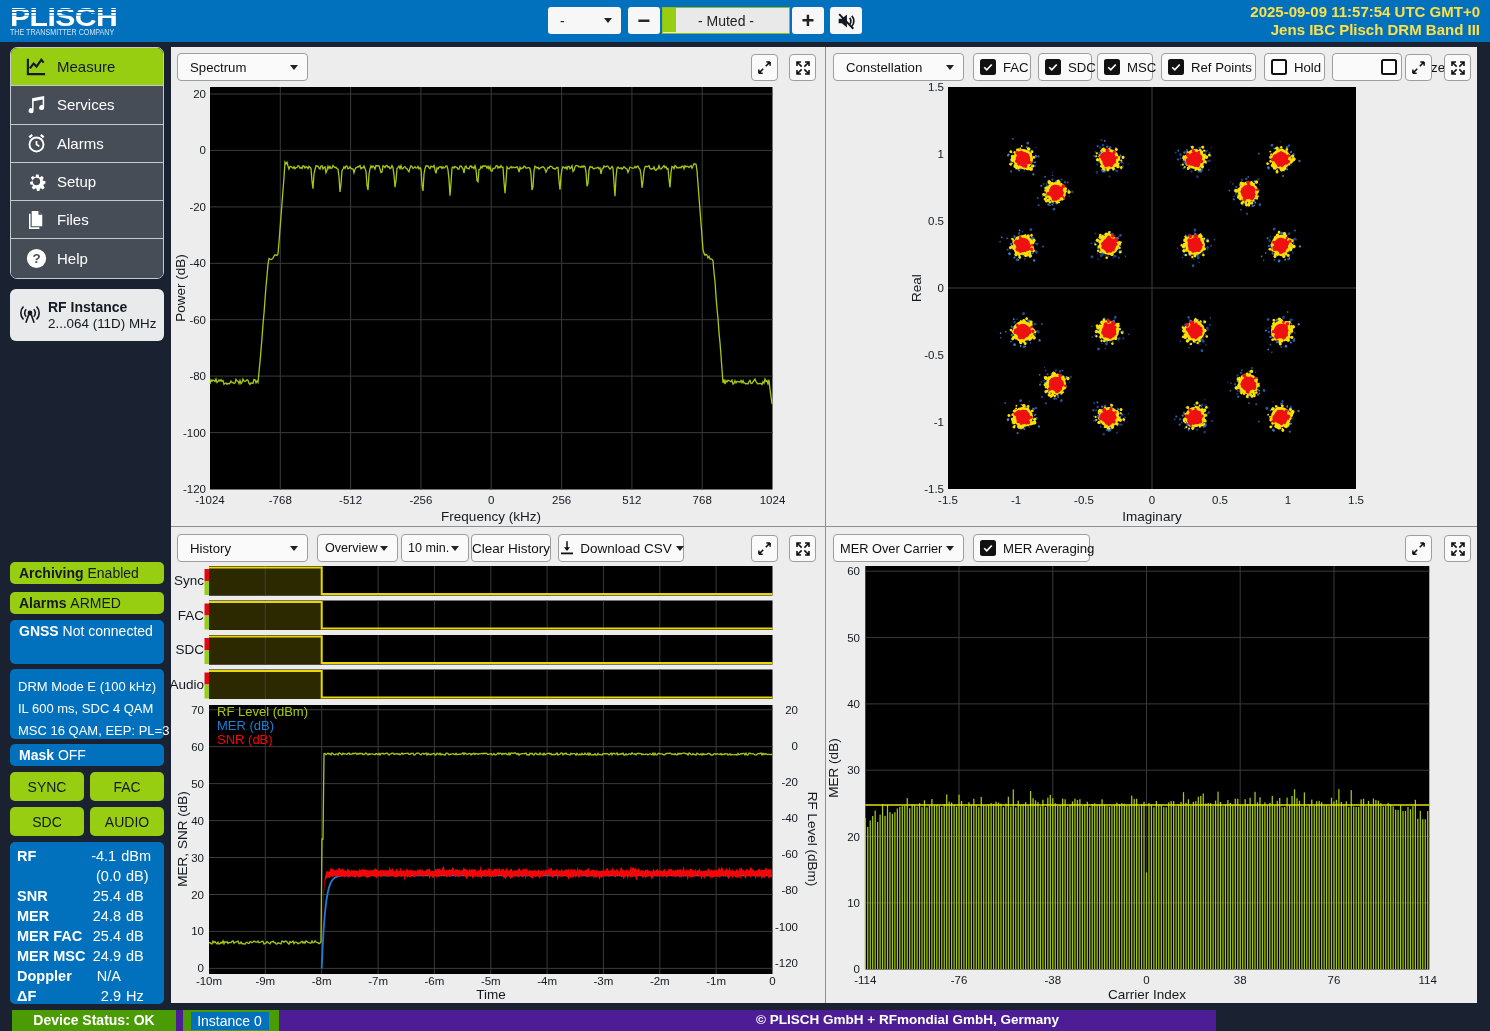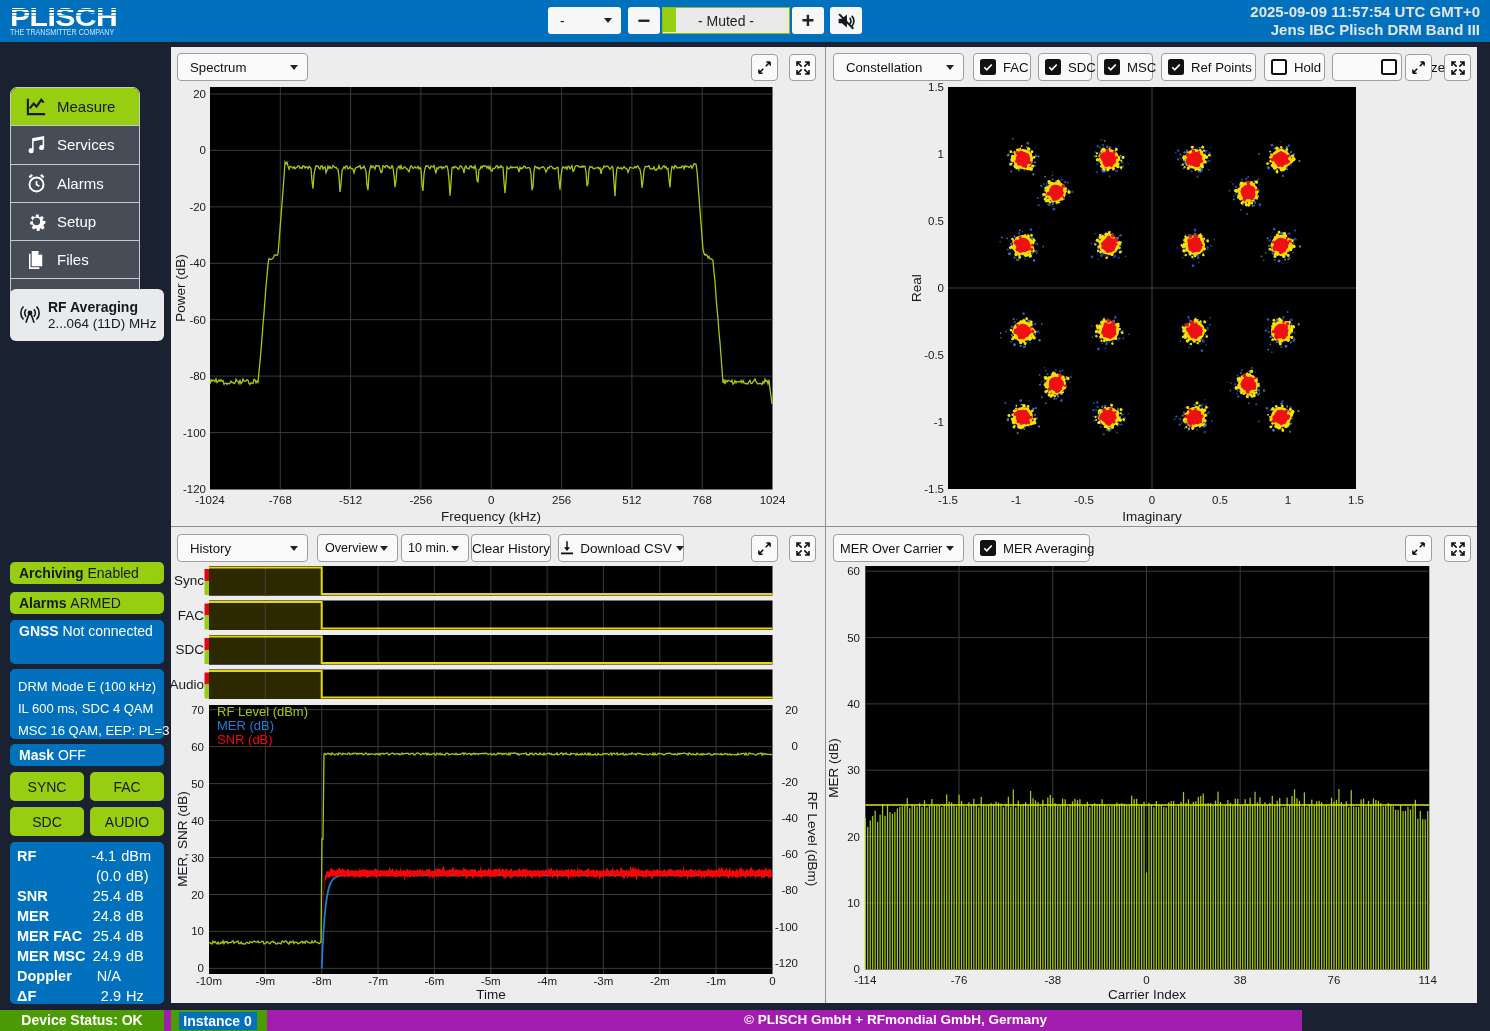--- a/index.html
+++ b/index.html
@@ -2,25 +2,25 @@
 <html><head><meta charset="utf-8"><style>
 * { margin:0; padding:0; box-sizing:border-box; }
 html,body { width:1490px; height:1031px; overflow:hidden; background:#1a2232; 
   font-family:"Liberation Sans",sans-serif; }
 .abs { position:absolute; }
 #topbar { position:absolute; left:0; top:0; width:1490px; height:42px; background:#0271bd; }
 #logo { position:absolute; left:10px; top:0; width:150px; height:40px; white-space:nowrap; }
 #logo .big { position:absolute; left:0; top:3.2px; font-size:26px; font-weight:bold; color:#fff; letter-spacing:-0.5px; transform:scaleX(1.16); transform-origin:left; line-height:28px; }
 #logo .sub { position:absolute; left:0; top:27.5px; font-size:8.2px; color:#d3e4f2; letter-spacing:0; transform:scaleX(0.87); transform-origin:left; }
 .stripe { position:absolute; background:#0271bd; left:0; width:112px; }
-#toptext { position:absolute; right:10px; top:3px; text-align:right; color:#e5e5e5; font-size:15px; font-weight:bold; line-height:18px; }
+#toptext { position:absolute; right:10px; top:3px; text-align:right; color:#fde047; font-size:15px; font-weight:bold; line-height:18px; }
 .tbtn { position:absolute; top:7px; height:27px; background:#f7f7f7; border-radius:3px; color:#222;
   display:flex; align-items:center; justify-content:center; font-size:14px; }
 #sidebar { position:absolute; left:0; top:42px; width:166px; height:968px; background:#1a2232; }
-#menu { position:absolute; left:10px; top:5px; width:130px; border:1px solid #c6c9cc; border-radius:7px; overflow:hidden;margin-top:40px; }
+#menu { position:absolute; left:10px; top:5px; width:154px; border:1px solid #c6c9cc; border-radius:7px; overflow:hidden; }
 .mitem { height:38.3px; background:#474d56; color:#fff; display:flex; align-items:center; font-size:15px; border-bottom:1px solid #c6c9cc; }
 .mitem:last-child { border-bottom:none; }
 .mitem svg { margin-left:14px; margin-right:9px; }
 .mitem.act { background:#98ce12; color:#14191f; }
 #rfbox { position:absolute; left:10px; top:247px; width:154px; height:52px; background:#e9eaeb; border-radius:6px;
   display:flex; align-items:center; }
 #rfbox .t1 { font-weight:bold; font-size:14px; color:#14191f; }
 #rfbox .t2 { font-size:13.4px; color:#14191f; margin-top:1px; }
 .badge { position:absolute; left:10px; width:154px; border-radius:5px; color:#14191f; font-size:14px;
   display:flex; align-items:center; padding-left:9px; }
@@ -42,21 +42,21 @@
 .caret { flex:0 0 auto; width:0; height:0; border-left:4.5px solid transparent; border-right:4.5px solid transparent;
   border-top:5.5px solid #222; margin-right:9px; }
 .pbtn { height:28px; background:#fafafa; border:1px solid #9e9e9e; border-radius:4px; color:#111;
   font-size:13.5px; display:flex; align-items:center; justify-content:center; white-space:nowrap; }
 .cbtn { justify-content:flex-start; padding-left:6px; font-size:13.2px; }
 .cbx { flex:0 0 auto; width:16px; height:16px; border:2px solid #111; border-radius:2.5px; background:#fff; margin-right:7px;
   display:flex; align-items:center; justify-content:center; }
 .cbx.chk { background:#111; border-color:#111; }
 .ibtn { width:27px; height:27px; background:#fafafa; border:1px solid #9e9e9e; border-radius:4px;
   display:flex; align-items:center; justify-content:center; }
-#statusbar { position:absolute; left:0; top:1010px; width:1302px; height:21px; background:#a21caf; color:#fff; }
+#statusbar { position:absolute; left:12px; top:1010px; width:1204px; height:21px; background:#4c1d95; color:#fff; }
 svg text { font-family:"Liberation Sans",sans-serif; }
 svg { overflow:visible; }
 </style></head><body>
 
 <div id="topbar">
   <div id="logo">
     <div class="big">PLISCH</div>
     <div class="stripe" style="top:8.8px;height:1.7px"></div>
     <div class="stripe" style="top:11.9px;height:1.6px"></div>
     <div class="stripe" style="top:14.8px;height:1.2px;opacity:0.55"></div>
@@ -127,21 +127,21 @@
       </div>
     </div>
   <div id="rfbox">
     <div style="margin:0 5px 0 7px"><svg width="26" height="26" viewBox="0 0 24 24" fill="none" stroke="#14191f">
           <circle cx="12" cy="12" r="2.2" fill="#14191f" stroke="none"></circle>
           <path d="M8.5 15.5a5 5 0 0 1 0-7M15.5 8.5a5 5 0 0 1 0 7" stroke-width="1.5"></path>
           <path d="M6 18a8.5 8.5 0 0 1 0-12M18 6a8.5 8.5 0 0 1 0 12" stroke-width="1.5"></path>
           <path d="M10.8 13.6L8.2 21M13.2 13.6l2.6 7.4" stroke-width="1.5"></path>
         </svg></div>
     <div>
-        <div class="t1">RF Averaging</div>
+        <div class="t1">RF Instance</div>
         <div class="t2">2...064 (11D) MHz</div>
       </div>
   </div>
   <div class="badge greenbox" style="top:520px;height:22px;"><b>Archiving</b>&nbsp;Enabled</div>
   <div class="badge greenbox" style="top:550px;height:22px;"><b>Alarms</b>&nbsp;ARMED</div>
   <div class="badge bluebox" style="top:578px;height:44px;align-items:flex-start;padding-top:3px;"><b>GNSS</b>&nbsp;Not connected</div>
   <div class="badge bluebox" style="top:627px;height:70px;display:block;padding-top:7px;line-height:22px;font-size:13px;white-space:nowrap;padding-left:8px;">DRM Mode E (100 kHz)<br>IL 600 ms, SDC 4 QAM<br>MSC 16 QAM, EEP: PL=3</div>
   <div class="badge bluebox" style="top:702px;height:22px;"><b>Mask</b>&nbsp;OFF</div>
   <div class="gbtn" style="left:10px;top:730px;width:74px;">SYNC</div>
   <div class="gbtn" style="left:90px;top:730px;width:74px;">FAC</div>
@@ -1396,15 +1396,15 @@
       <path d="M9 3H3v6M3 3l7 7"></path>
       <path d="M15 3h6v6M21 3l-7 7"></path>
       <path d="M9 21H3v-6M3 21l7-7"></path>
       <path d="M15 21h6v-6M21 21l-7-7"></path>
     </svg>
   </div>
 
 <div id="statusbar">
   <div class="abs" style="left:0;top:0;width:164px;height:21px;background:#4b9c04;text-align:center;font-weight:bold;font-size:14px;line-height:20px;">Device Status: OK</div>
   <div class="abs" style="left:171px;top:0;width:96px;height:21px;background:#4b9c04;"></div>
-  <div class="abs" style="left:178.5px;top:1.5px;width:78px;height:18px;background:#0271bd;text-align:center;font-weight:bold;font-size:14px;line-height:18px;">Instance 0</div>
+  <div class="abs" style="left:178.5px;top:1.5px;width:78px;height:18px;background:#0271bd;text-align:center;font-weight:normal;font-size:14px;line-height:18px;">Instance 0</div>
   <div class="abs" style="left:267px;top:0;width:1223px;height:21px;text-align:center;font-weight:bold;font-size:13.5px;line-height:20px;margin-left:17px;">© PLISCH GmbH + RFmondial GmbH, Germany</div>
 </div>
 
 </body></html>

